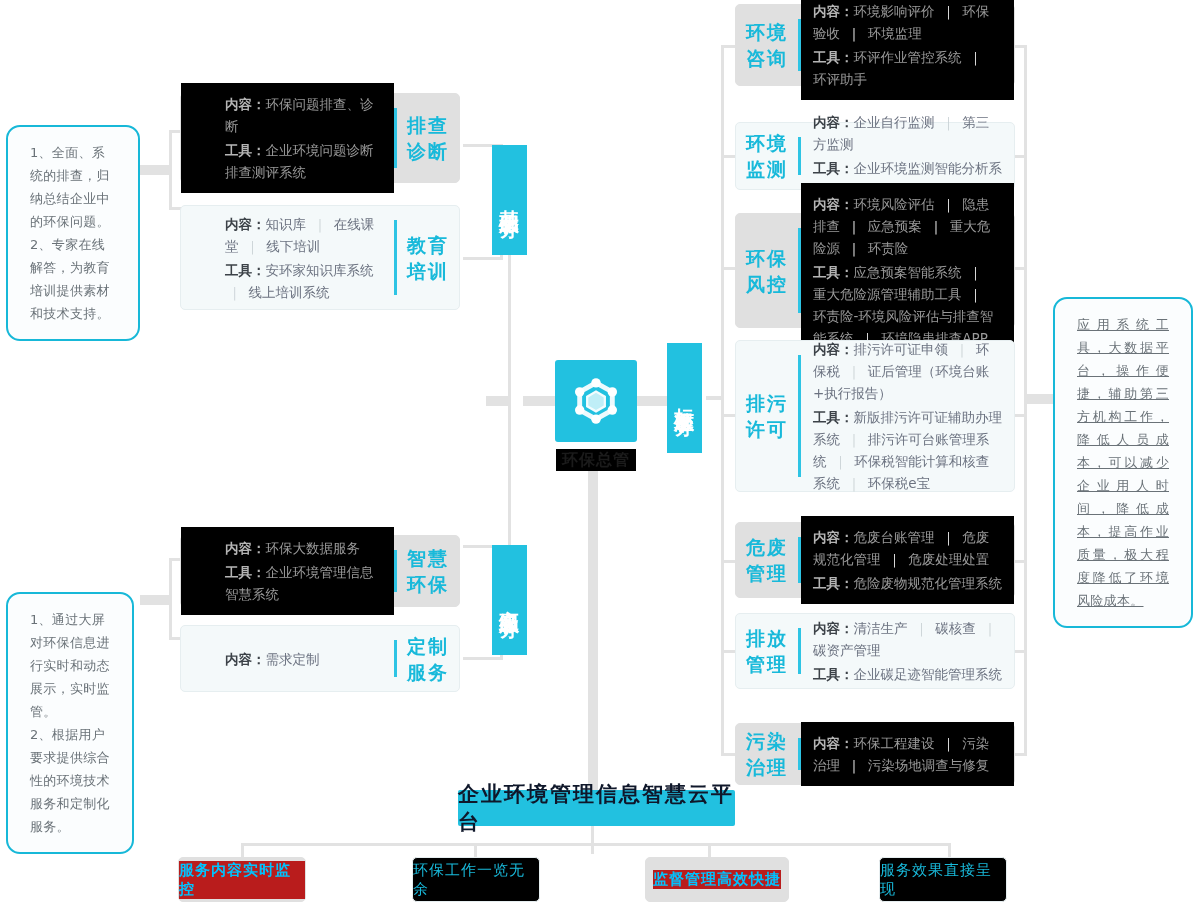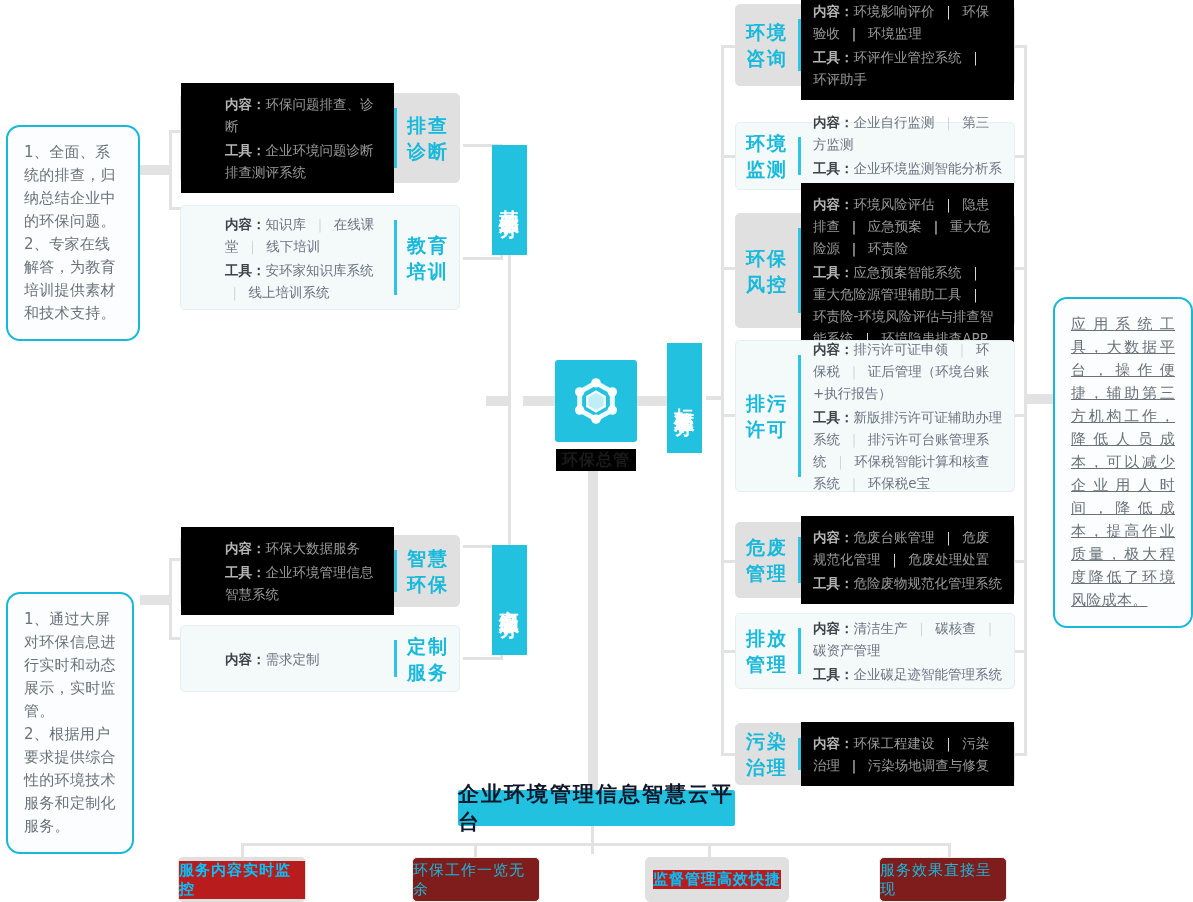--- a/index.html
+++ b/index.html
@@ -9,21 +9,21 @@
     color:#6b7280;
   }
   .abs{position:absolute;box-sizing:border-box;}
 
   
   .ln{position:absolute;background:#e2e2e2;}
 
   
   .callout{
     border:2px solid #17b8d8;border-radius:14px;background:#fbfdfe;
-    padding:14px 16px;font-size:15px;line-height:23px;color:#6a7278;
+    padding:14px 22px;font-size:13px;line-height:23px;color:#6a7278;
     letter-spacing:.3px;
   }
 
   
   .card{
     background:#f4f9fa;border:1px solid #e6eef0;border-radius:5px;
     display:flex;align-items:center;
   }
   .card.sel{background:#e0e0e0;border-color:#e0e0e0;}
 
@@ -65,21 +65,21 @@
   .logo-cap span{color:#1b1b1b;}
 
   
   .banner{
     background:#22c1e0;color:#0f172a;font-weight:bold;font-size:21px;
     letter-spacing:2px;display:flex;align-items:center;justify-content:center;
     border-radius:2px;
   }
   
   .chip{
-    background:#7f1d1d;border:1px solid #e6eef0;border-radius:5px;
+    background:#000000;border:1px solid #e6eef0;border-radius:5px;
     color:#18b9da;font-size:15px;letter-spacing:1px;font-weight:normal;
     display:flex;align-items:center;justify-content:center;
   }
   .chip.sel{background:#e0e0e0;border-color:#e0e0e0;}
   .chip.sel .t{background:#b91c1c;color:#00c3ff;font-weight:bold;}
 </style>
 </head>
 <body>
 
 <div>

